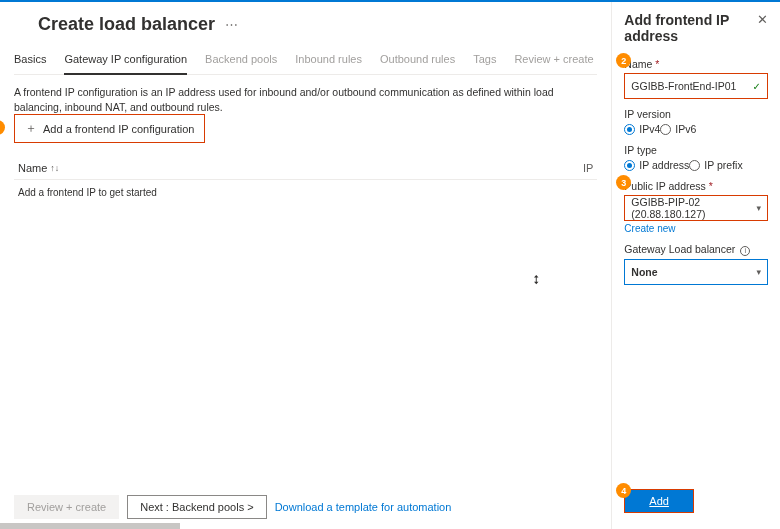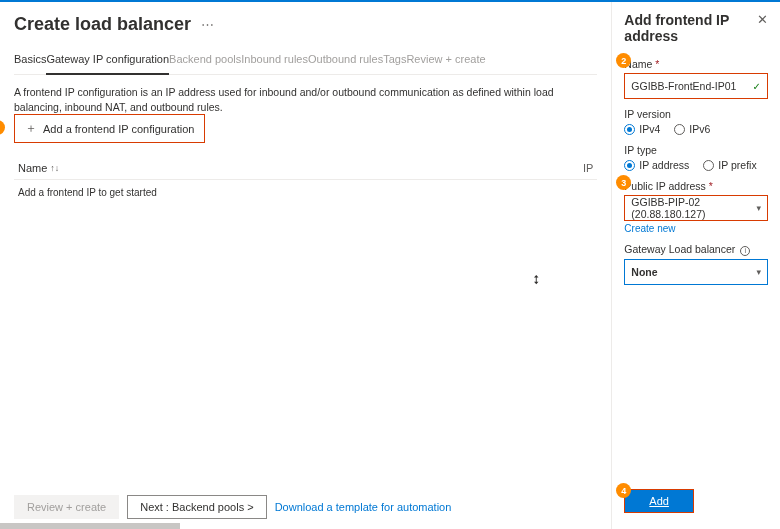--- a/index.html
+++ b/index.html
@@ -1,23 +1,23 @@
 <!DOCTYPE html>
 <html><head>
 <meta charset="utf-8">
 <style>
   * { box-sizing: border-box; margin: 0; padding: 0; }
   body { font-family: "Segoe UI", Arial, sans-serif; font-size: 11px; color: #323130; width: 780px; height: 529px; overflow: hidden; position: relative; background: #fff; }
   .topbar { height: 2px; background: #0078d4; }
   .main { display: flex; height: 527px; }
   .left { flex: 1 1 auto; padding: 12px 14px 0 14px; position: relative; display: flex; flex-direction: column; }
-  .title-row { display: flex; align-items: center; gap: 10px; margin-bottom: 14px; }
+  .title-row { display: flex; align-items: center; gap: 10px; margin-bottom: 14px; margin-left: 24px; }
   .title { font-size: 18px; font-weight: 600; }
   .ellipsis { color: #605e5c; font-size: 13px; cursor: pointer; }
-  .tabs { display: flex; border-bottom: 1px solid #edebe9; font-size: 11px; margin-bottom: 10px; }
+  .tabs { display: flex; gap: 18px; border-bottom: 1px solid #edebe9; font-size: 11px; margin-bottom: 10px; }
   .tab { padding: 4px 0 8px 0; color: #a19f9d; cursor: pointer; }
   .tab.done { color: #323130; }
   .tab.active { color: #323130; border-bottom: 2px solid #323130; margin-bottom: -1px; }
   .desc { font-size: 10.5px; color: #323130; line-height: 1.4; }
   .add-row { position: relative; margin-bottom: 14px; }
   .add-btn { display: inline-flex; align-items: center; gap: 6px; font-size: 11px; color: #323130; padding: 5px 10px; border: 1.5px solid #d83b01; background: #fff; cursor: pointer; }
   .plus { color: #605e5c; font-size: 12px; }
   .marker { position: absolute; width: 15px; height: 15px; border-radius: 50%; background: #ff8c00; color: #fff; font-size: 9px; font-weight: 600; display: flex; align-items: center; justify-content: center; z-index: 5; }
   .m1 { left: -10px; top: 118px; }
   .table-head { display: flex; font-size: 11px; padding: 5px 4px; }
@@ -38,21 +38,21 @@
   .panel-title { font-size: 14px; font-weight: 600; }
   .close { font-size: 13px; cursor: pointer; color: #605e5c; }
   .field { margin-bottom: 9px; position: relative; }
   .label { font-size: 10.5px; color: #323130; display: block; margin-bottom: 3px; }
   .req { color: #a4262c; }
   .input { width: 100%; height: 22px; border: 1px solid #605e5c; padding: 12px 6px; font-size: 10.5px; display: flex; align-items: center; justify-content: space-between; background: #fff; cursor: text; }
   .input.hl { border: 1.5px solid #d83b01; }
   .input .check { color: #107c10; font-size: 10px; }
   .input .chev { color: #605e5c; font-size: 9px; }
   .input.sel { cursor: pointer; border: 1px solid #0078d4; }
-  .radios { display: flex; gap: 14px; font-size: 10.5px; align-items: center; }
+  .radios { display: flex; font-size: 10.5px; align-items: center; }
   .radio { display: inline-flex; align-items: center; gap: 4px; }
   .rdot { width: 11px; height: 11px; border-radius: 50%; border: 1px solid #605e5c; display: inline-flex; align-items: center; justify-content: center; }
   .rdot.on { border-color: #0078d4; }
   .rdot.on::after { content: ""; width: 5px; height: 5px; border-radius: 50%; background: #0078d4; }
   .create-new { font-size: 10px; color: #0078d4; cursor: pointer; margin-top: 2px; display: inline-block; }
   .info-i { display: inline-flex; width: 10px; height: 10px; border: 1px solid #605e5c; border-radius: 50%; font-size: 7px; align-items: center; justify-content: center; color: #605e5c; margin-left: 2px; }
   .panel-footer { margin-top: auto; padding: 10px 0 16px 0; position: relative; }
   .add-primary { background: #0078d4; color: #fff; border: 1.5px solid #d83b01; padding: 5px 24px; font-size: 11px; cursor: pointer; text-decoration: underline; }
   .m2 { left: -8px; top: -5px; }
   .m3 { left: -8px; top: -5px; }

